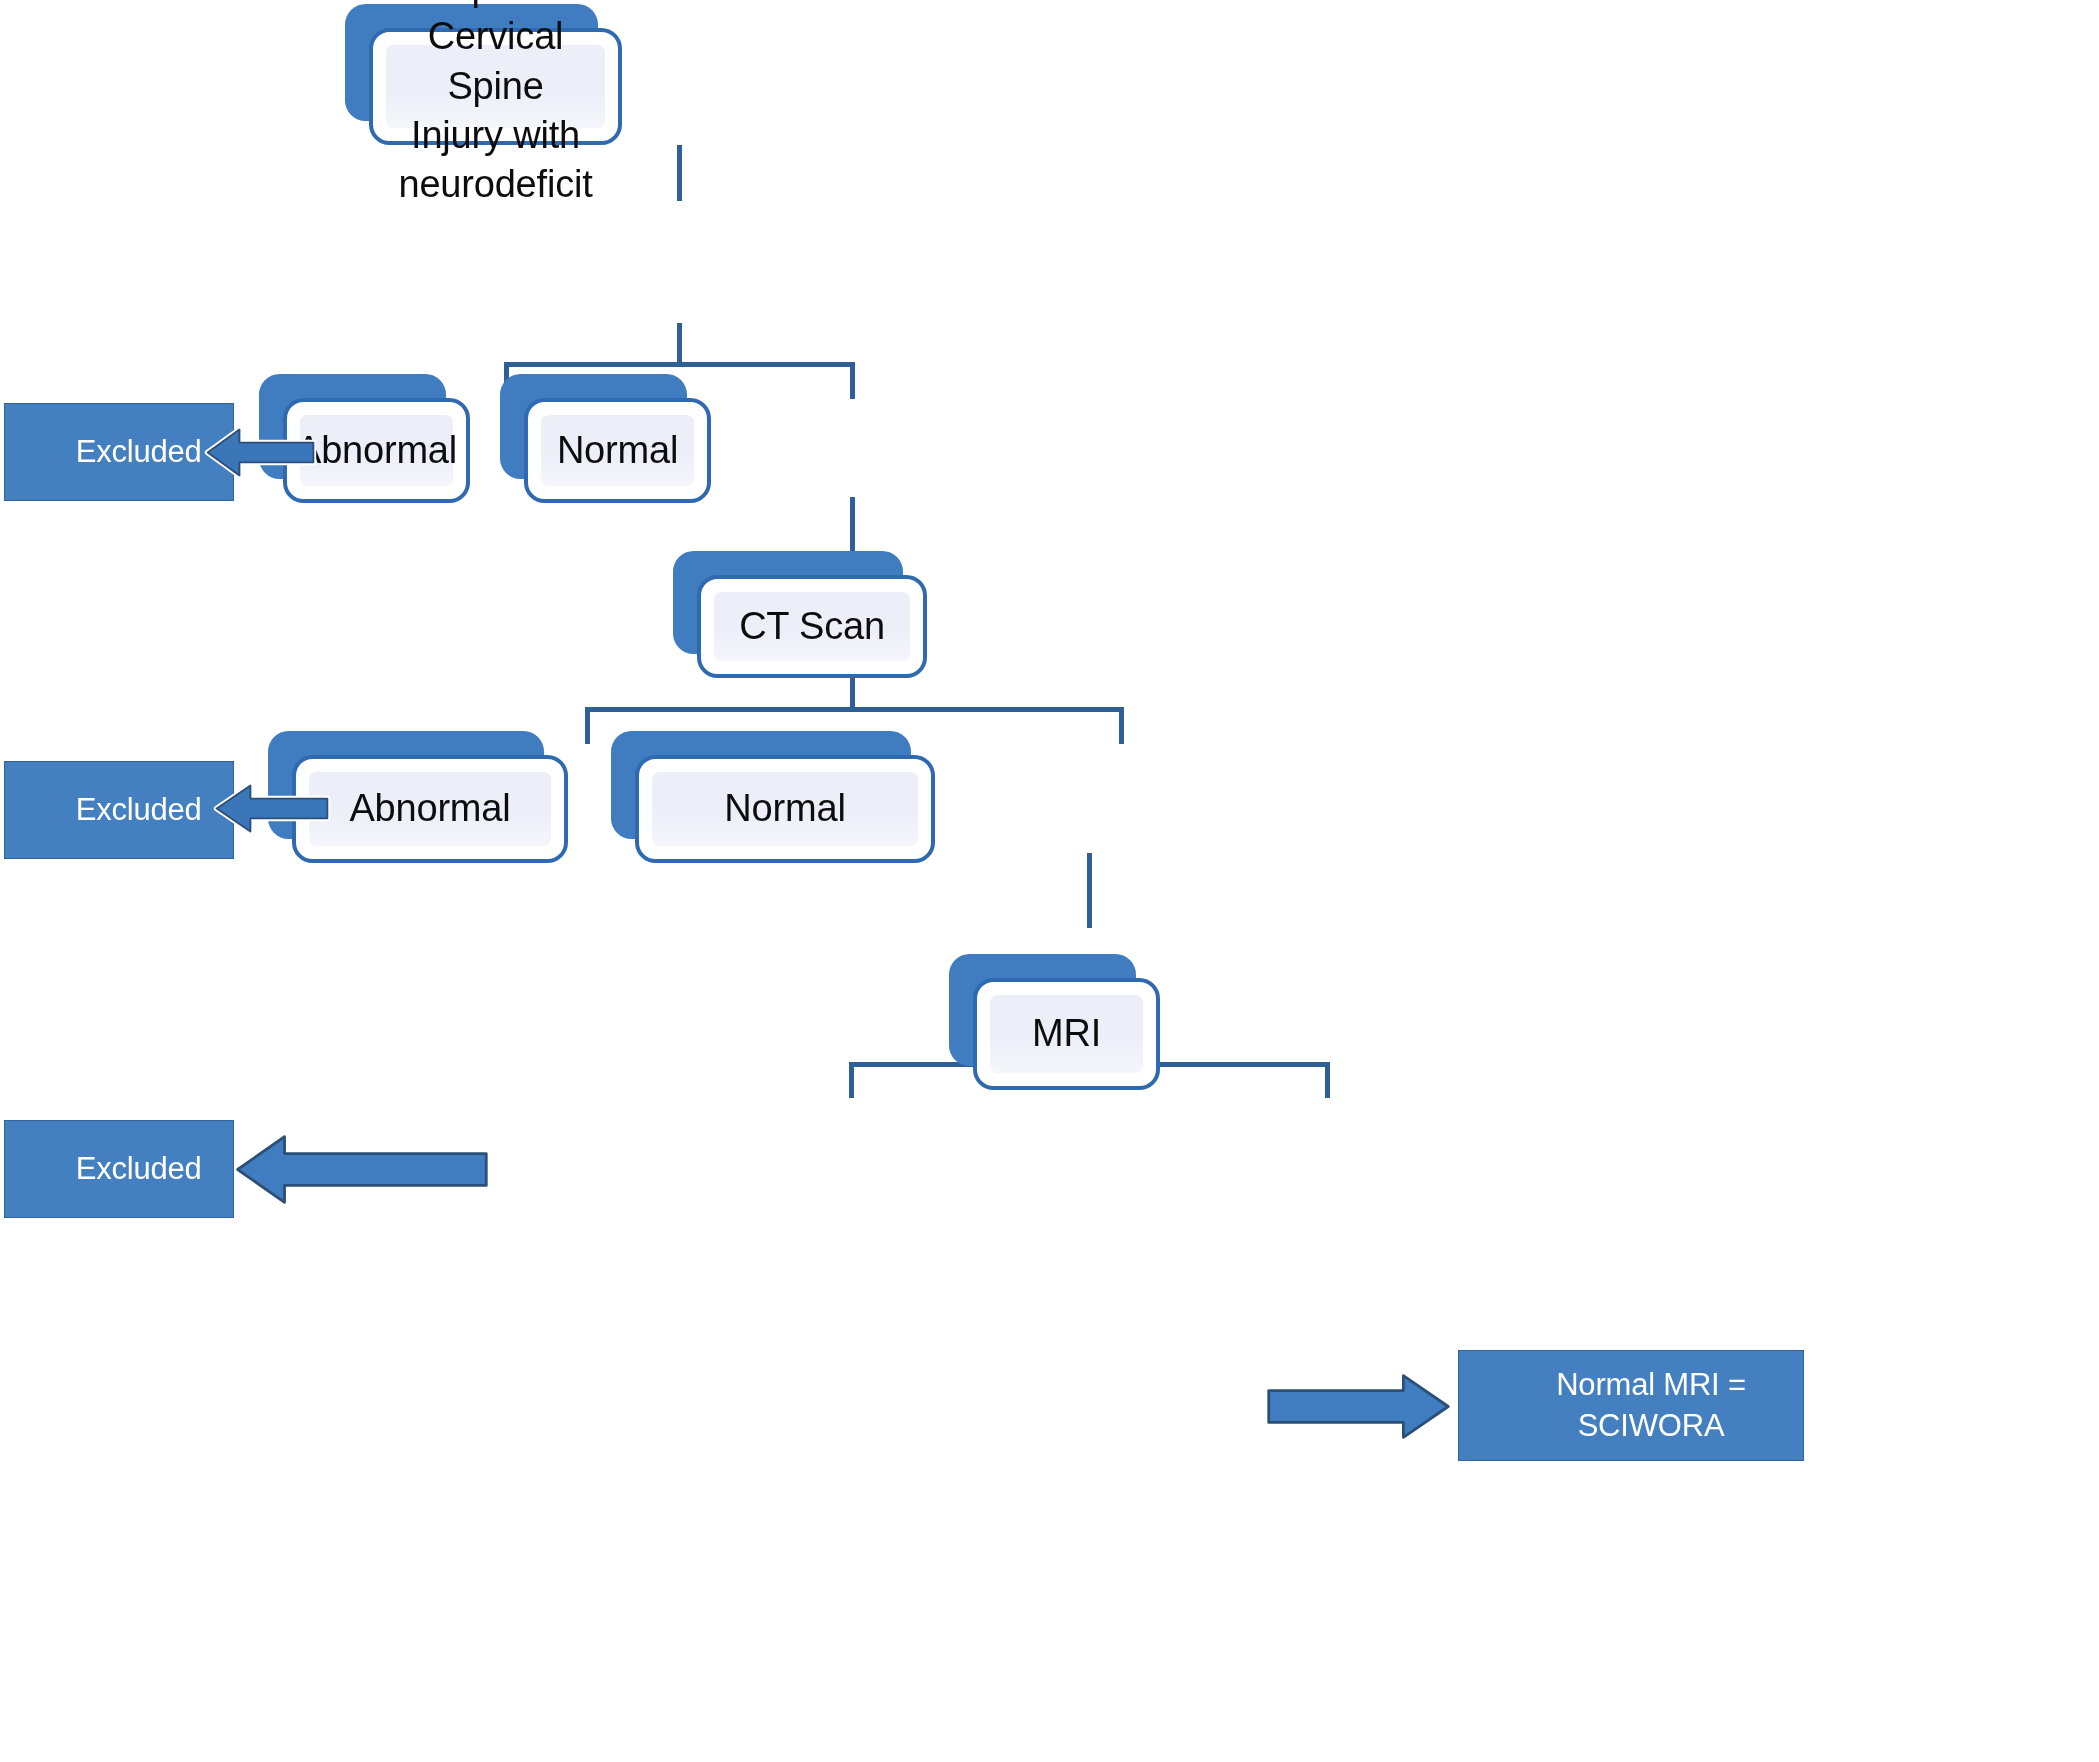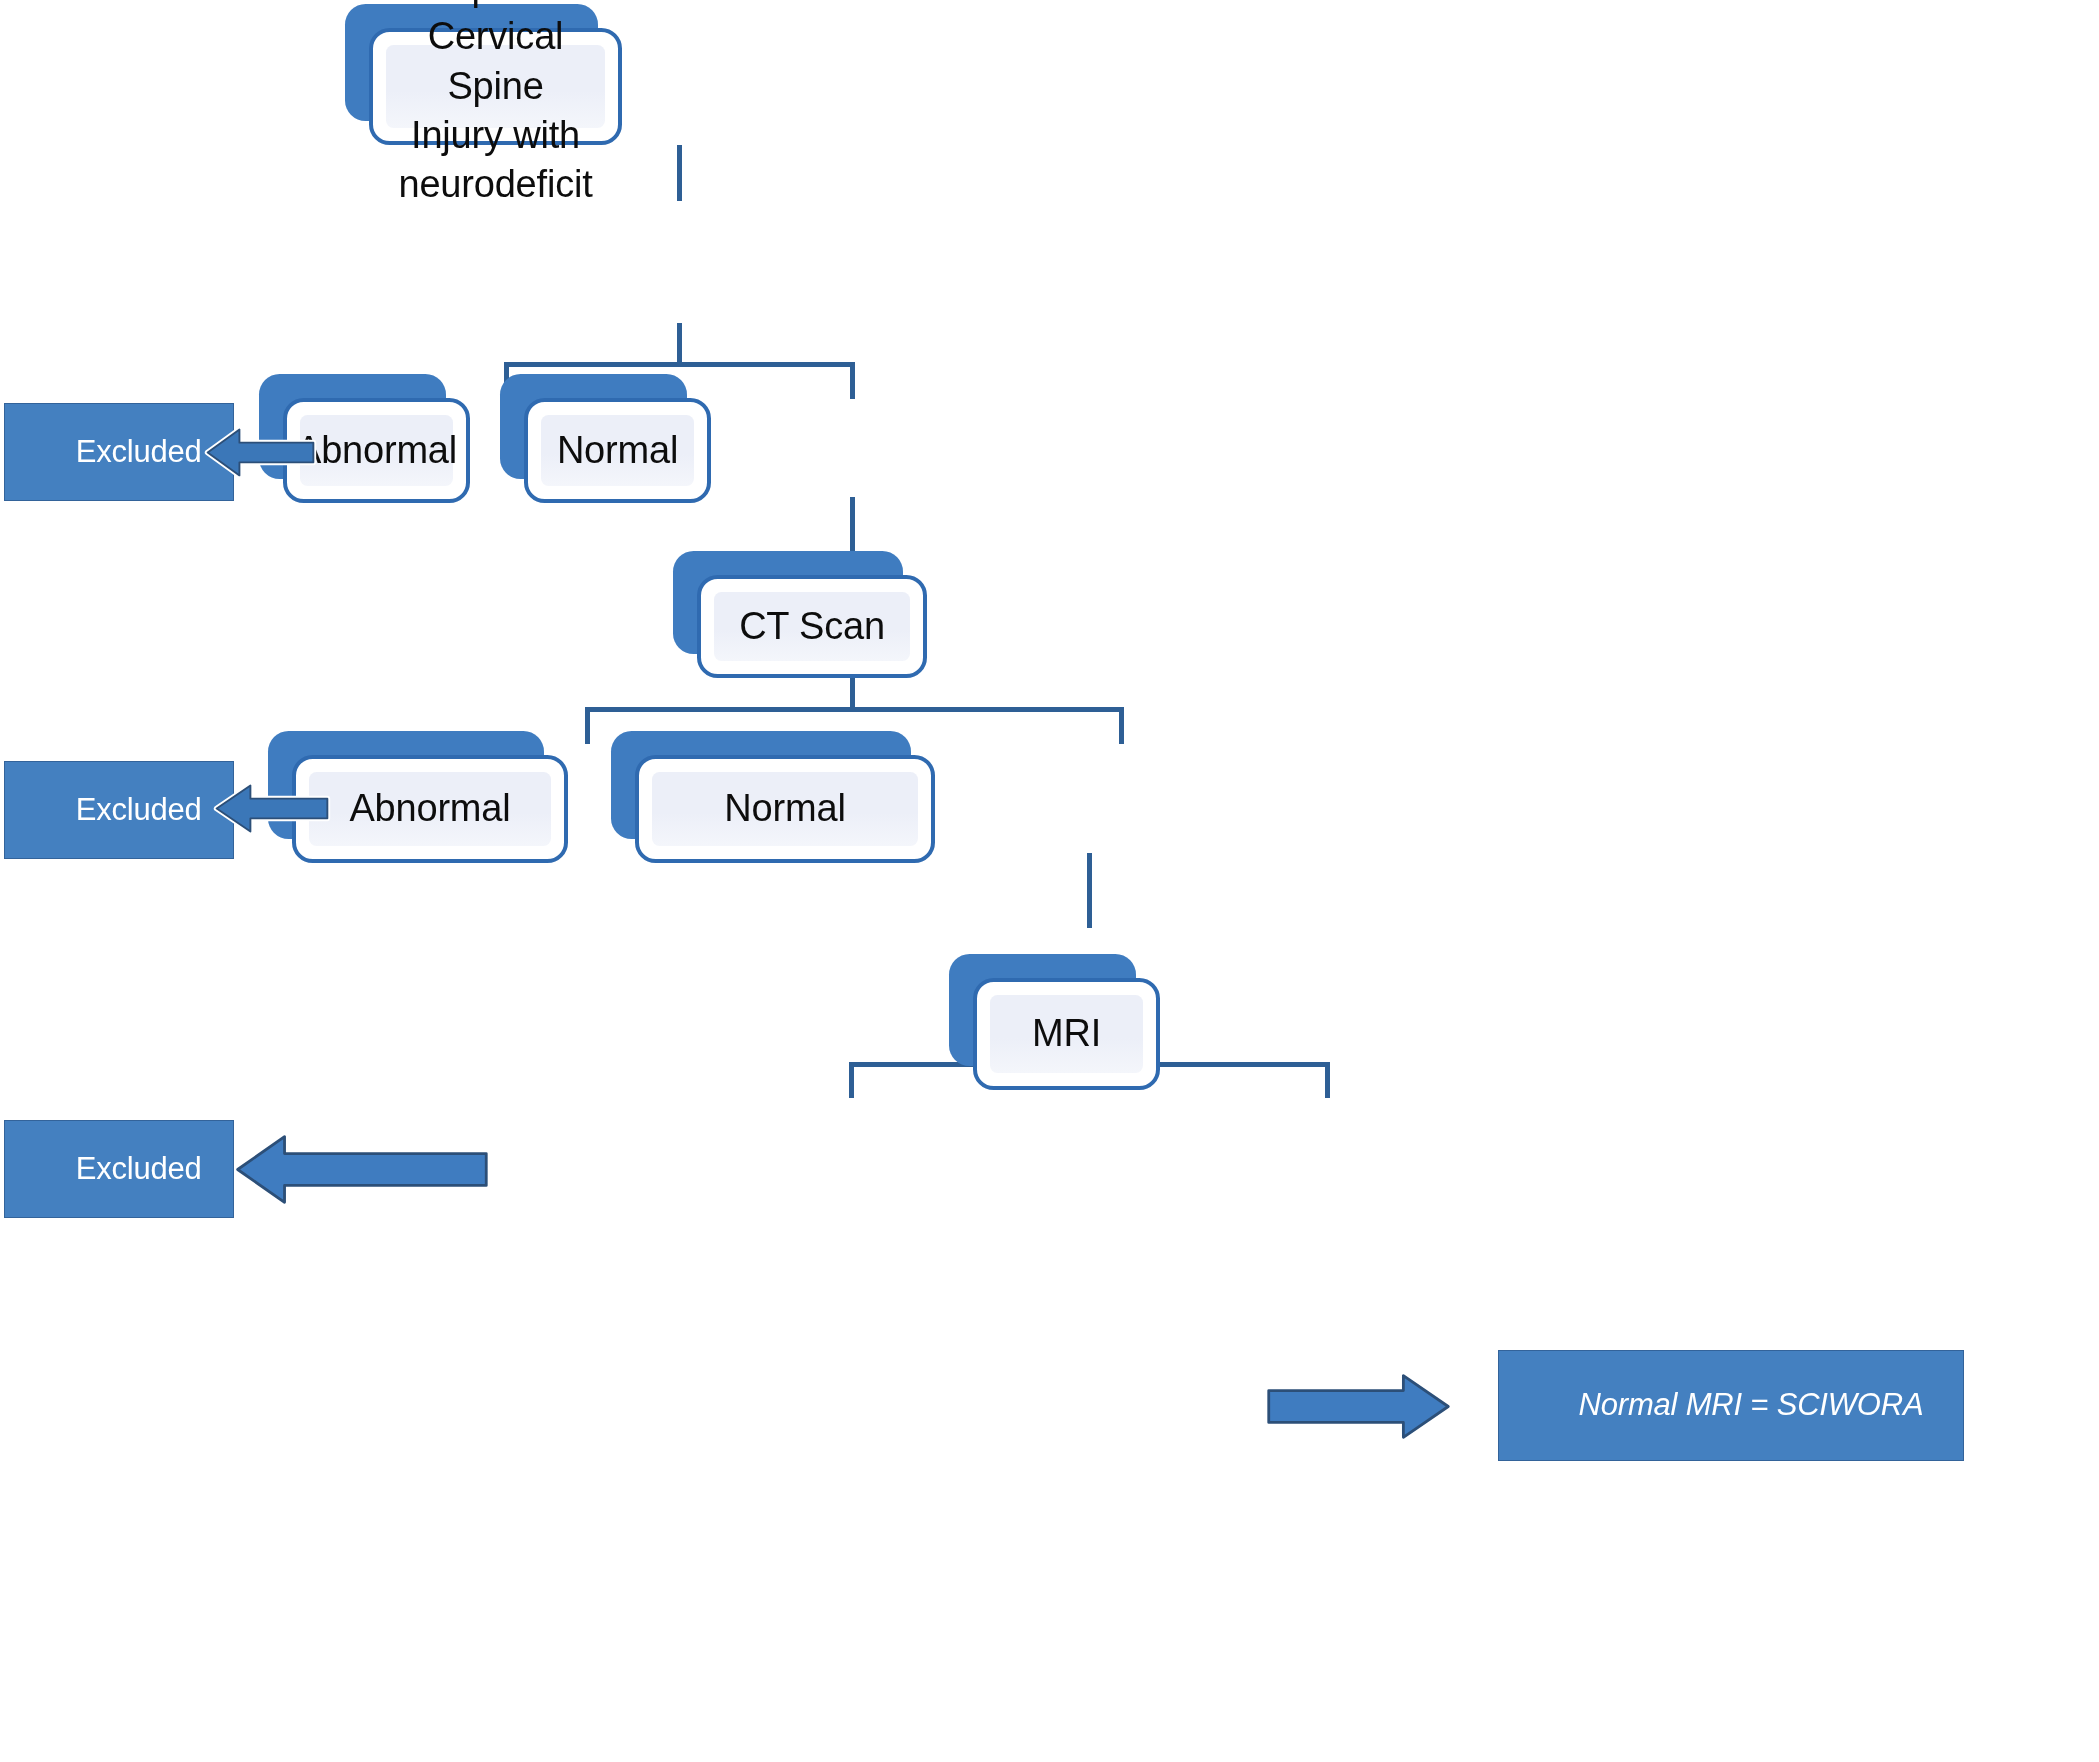--- a/index.html
+++ b/index.html
@@ -206,21 +206,21 @@
 
   <div class="node" style="left:949px; top:954px; width:187px; height:112px;">
     <div class="back"></div>
     <div class="front">
       <div class="inner">
         <span class="label">MRI</span>
       </div>
     </div>
   </div>
 
-  <div class="flatbox" style="left:1498px; top:1350px; width:466px; height:111px;font-style:italic;">
+  <div class="flatbox" style="left:1458px; top:1350px; width:346px; height:111px;">
     <span class="label">Normal MRI = SCIWORA</span>
   </div>
 
   <div class="arrow" style="left:1265px; top:1370px; width:187px; height:73px;">
     <svg width="187" height="73" viewBox="0 0 200 78">
       <polygon points="196,39 148,6 148,22 4,22 4,56 148,56 148,72" fill="#3f7cc0" stroke="#2c4f78" stroke-width="3" stroke-linejoin="round"></polygon>
     </svg>
   </div>
 
 

